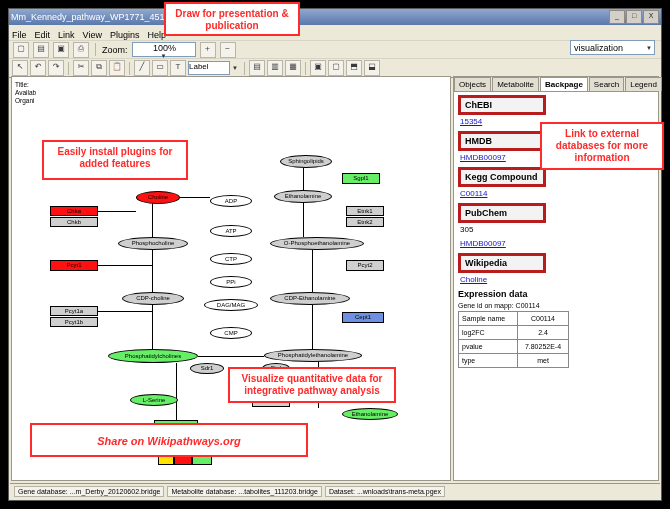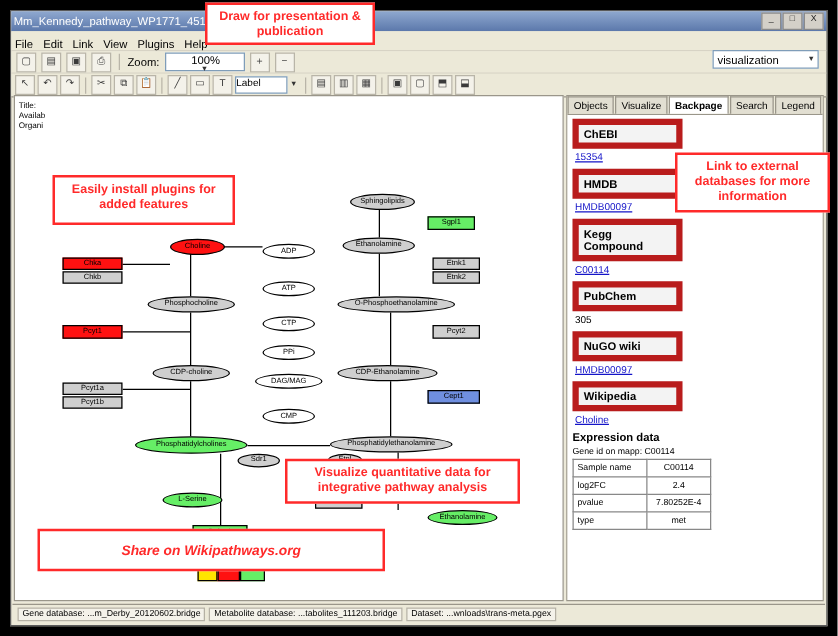--- a/index.html
+++ b/index.html
@@ -50,21 +50,21 @@
 
   
   .callout{position:absolute;background:#fff;border:2px solid #ff2a2a;color:#ff2a2a;font-weight:bold;text-align:center;font-size:10px;padding:4px 6px;box-sizing:border-box;}
   .callout.big{font-size:11px;font-style:italic;}
 
   
   .tabs{display:flex;height:14px;background:#ece9d8;border-bottom:1px solid #9a968a;}
   .tab{font-size:8px;padding:1px 4px;border:1px solid #9a968a;border-bottom:none;background:#e2dfd2;margin-right:1px;line-height:11px;}
   .tab.active{background:#fff;font-weight:bold;}
   .panelbody{flex:1;background:#fff;overflow:hidden;position:relative;padding:3px 4px;}
-  .dbbox{border:5px solid #b91c1c;background:#f3f3f3;font-size:9px;font-weight:bold;padding:2px 4px;margin-bottom:2px;width:88px;box-sizing:border-box;}
+  .dbbox{border:3px solid #b91c1c;background:#f3f3f3;font-size:9px;font-weight:bold;padding:2px 4px;margin-bottom:2px;width:88px;box-sizing:border-box;}
   .dblink{font-size:8px;color:#1414c8;text-decoration:underline;margin:0 0 5px 2px;display:block;}
   .dbtext{font-size:8px;color:#000;margin:0 0 5px 2px;display:block;}
   .exptitle{font-size:9px;font-weight:bold;margin:4px 0 3px 0;}
   .geneid{font-size:7px;margin-bottom:2px;}
   table.exp{border-collapse:collapse;font-size:7px;}
   table.exp td{border:1px solid #888;padding:1px 3px;height:11px;}
   table.exp td:first-child{width:52px;}
   table.exp td:last-child{width:44px;text-align:center;}
 
   
@@ -269,43 +269,42 @@
           </div>
           <div class="node rect red" style="left: 162px; top: 366px; width: 18px; height: 22px;">
             <span></span>
           </div>
           <div class="node rect green" style="left: 180px; top: 366px; width: 20px; height: 22px;">
             <span>PS</span>
           </div>
         </div>
 
       <div class="callout" id="callout-plugins" style="left:30px;top:63px;width:146px;height:40px;line-height:12px;">Easily install plugins for added features</div>
-      <div class="callout" id="callout-visualize" style="left:216px;top:290px;width:188px;height:36px;line-height:12px;">Visualize quantitative data  for integrative pathway analysis</div>
+      <div class="callout" id="callout-visualize" style="left:216px;top:290px;width:168px;height:36px;line-height:12px;">Visualize quantitative data  for integrative pathway analysis</div>
       <div class="callout big" id="callout-share" style="left:18px;top:346px;width:278px;height:34px;line-height:24px;">Share on Wikipathways.org</div>
     </div>
 
     <div class="sidepanel">
       <div class="tabs" id="tabs">
           <div class="tab">Objects</div>
-          <div class="tab">Visualize</div>
+          <div class="tab">Metabolite</div>
           <div class="tab active">Backpage</div>
           <div class="tab">Search</div>
           <div class="tab">Legend</div>
         </div>
       <div class="panelbody">
         <div id="dblist">
             <div class="dbbox">ChEBI</div>
             <a class="dblink">15354</a>
             <div class="dbbox">HMDB</div>
             <a class="dblink">HMDB00097</a>
             <div class="dbbox">Kegg Compound</div>
             <a class="dblink">C00114</a>
             <div class="dbbox">PubChem</div>
             <a class="dbtext">305</a>
-            <div class="dbbox">NuGO wiki</div>
             <a class="dblink">HMDB00097</a>
             <div class="dbbox">Wikipedia</div>
             <a class="dblink">Choline</a>
           </div>
         <div class="exptitle">Expression data</div>
         <div class="geneid">Gene id on mapp: C00114</div>
         <table class="exp">
             <tbody id="exprows">
               <tr>
                 <td>Sample name</td>

